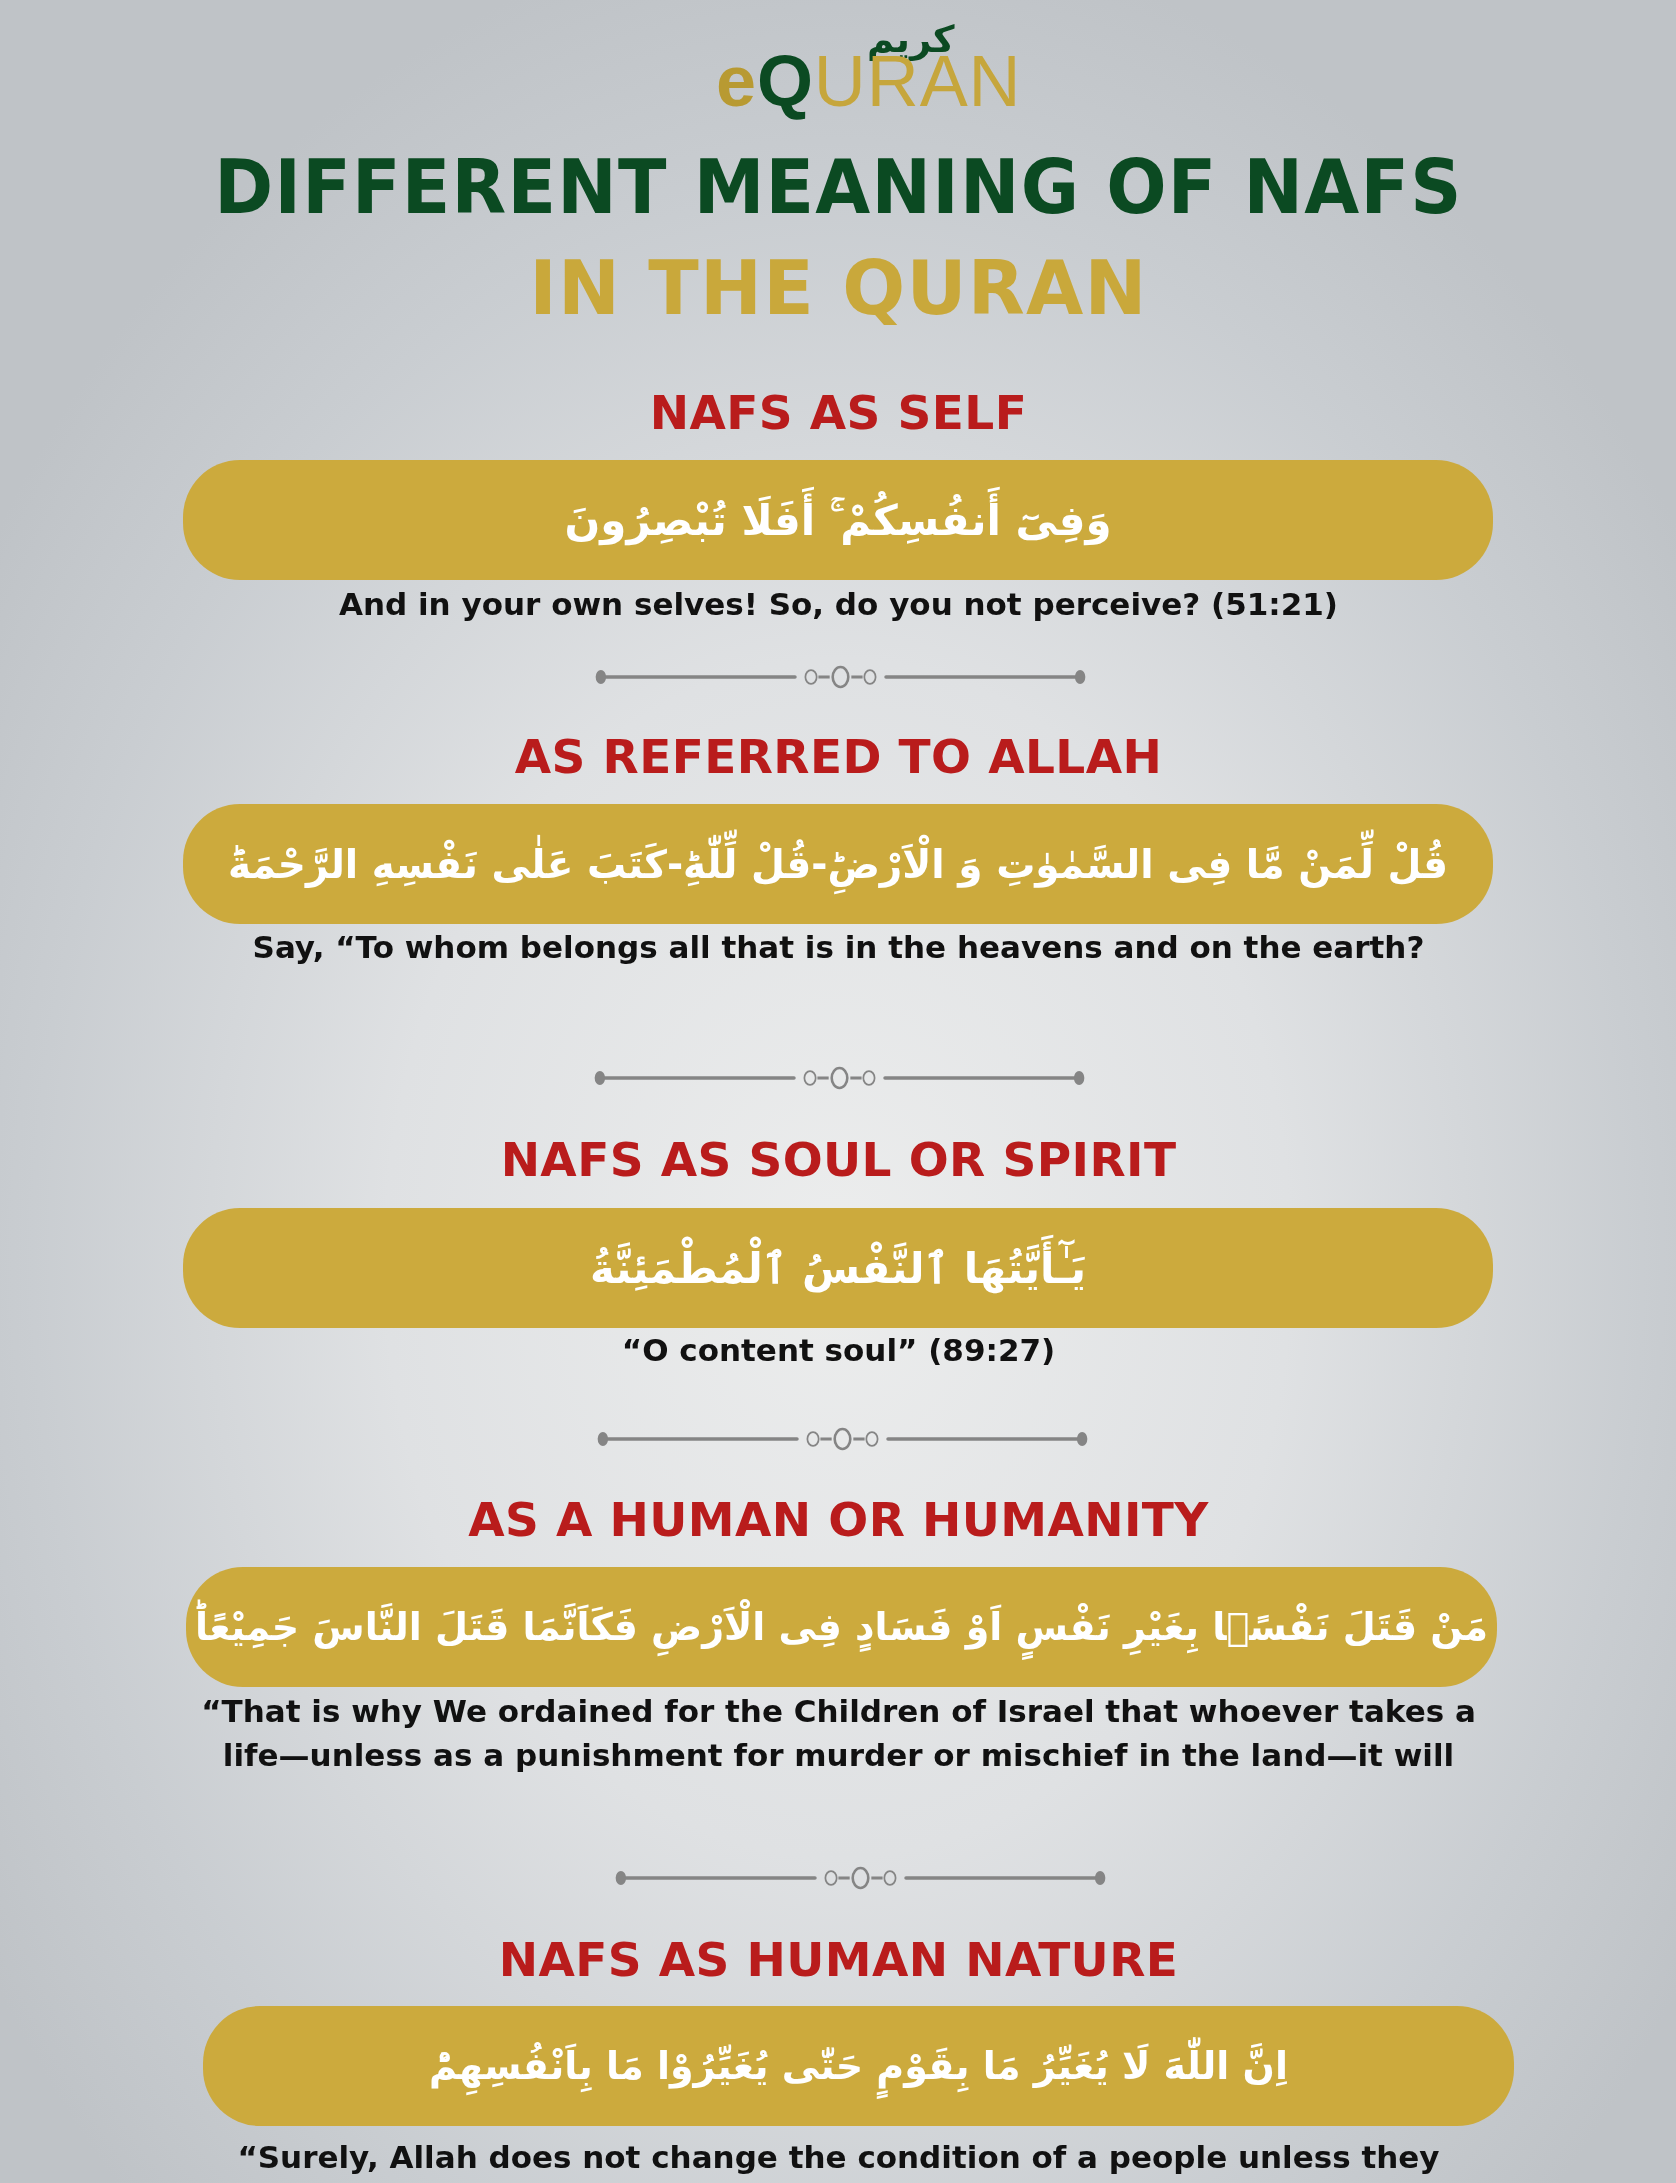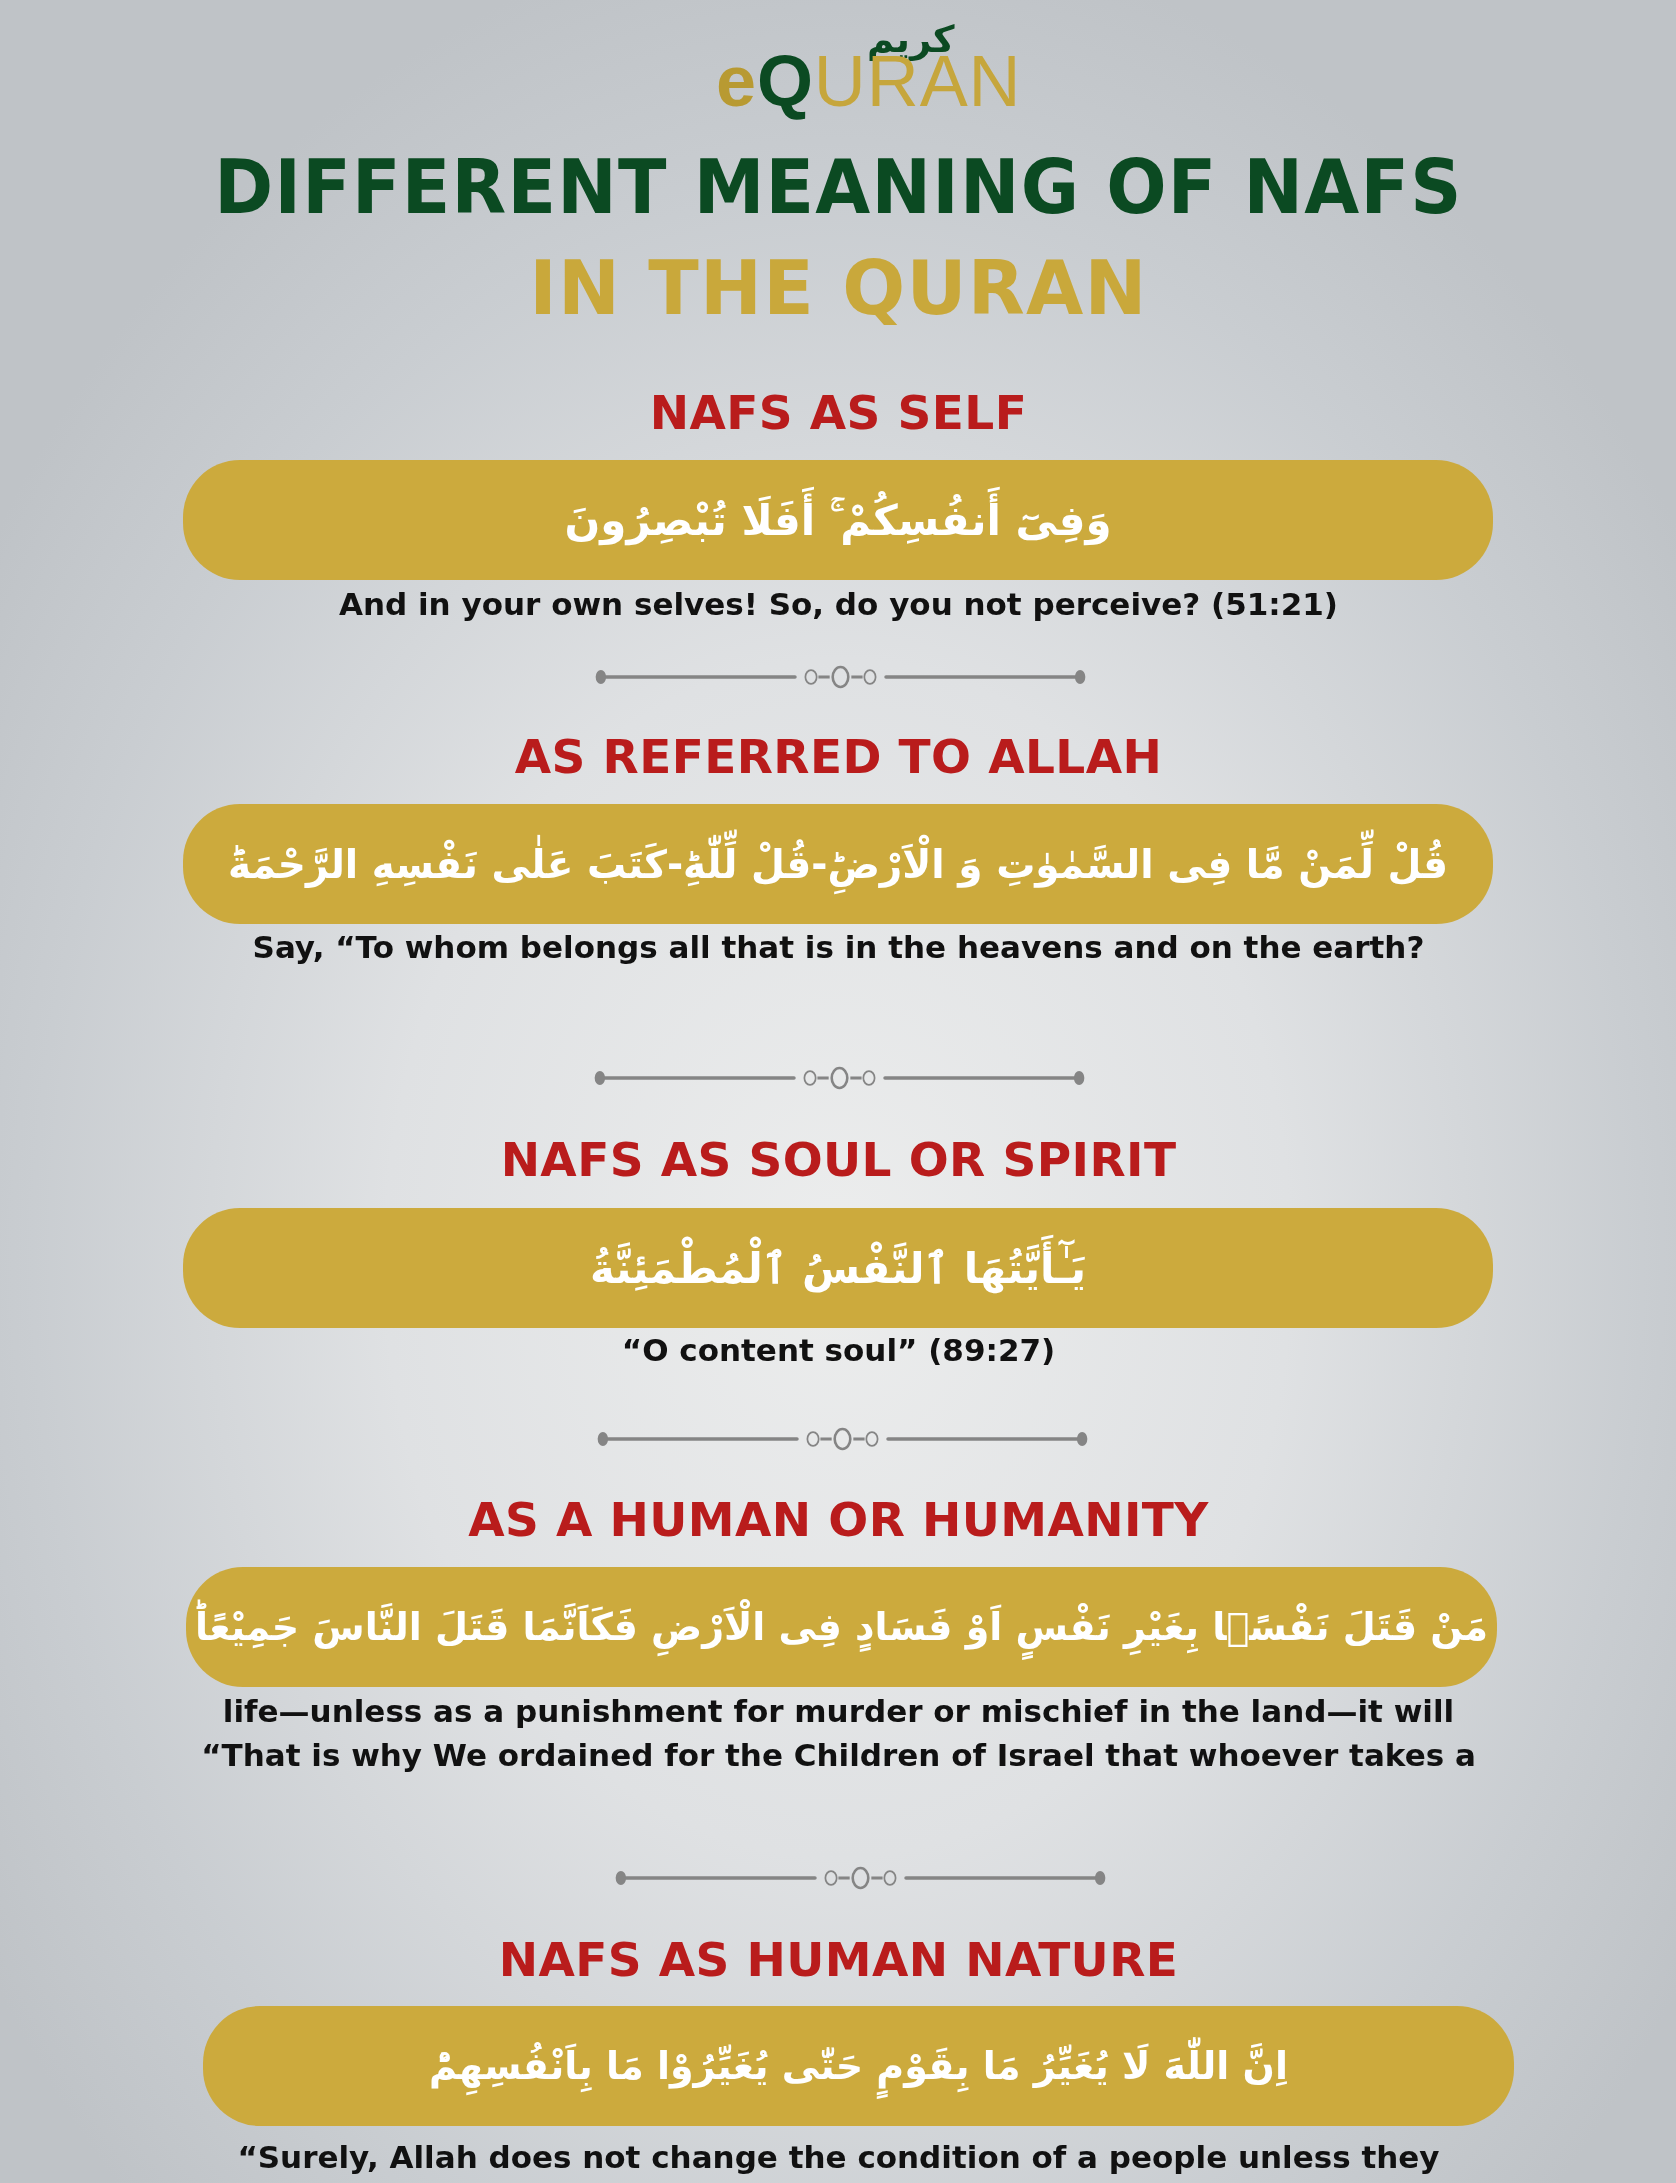--- a/index.html
+++ b/index.html
@@ -139,22 +139,22 @@
     <ellipse cx="12" cy="30" rx="12" ry="16" fill="#858585"></ellipse>
     <ellipse cx="1118" cy="30" rx="12" ry="16" fill="#858585"></ellipse>
   </svg>
 </div>
 
 <div class="abs center-x section-heading" style="top:1491px;">AS A HUMAN OR HUMANITY</div>
 <div class="abs pill" style="left:186px; width:1311px; top:1567px;">
   <span class="arabic" style="font-size:38px;">مَنْ قَتَلَ نَفْسًۢا بِغَيْرِ نَفْسٍ اَوْ فَسَادٍ فِى الْاَرْضِ فَكَاَنَّمَا قَتَلَ النَّاسَ جَمِيْعًاؕ</span>
 </div>
 <div class="abs center-x translation" style="top:1689px;">
+  <div>“That is why We ordained for the Children of Israel that whoever takes a</div>
   <div>life—unless as a punishment for murder or mischief in the land—it will</div>
-  <div>“That is why We ordained for the Children of Israel that whoever takes a</div>
 </div>
 
 <div class="abs sep" style="left:614px; top:1865px; width:493px;">
   <svg width="493" height="26" viewBox="0 0 1130 60">
     <g fill="none" stroke="#858585">
       <line x1="12" y1="30" x2="460" y2="30" stroke-width="8" stroke-linecap="round"></line>
       <line x1="670" y1="30" x2="1118" y2="30" stroke-width="8" stroke-linecap="round"></line>
       <line x1="514" y1="30" x2="540" y2="30" stroke-width="7"></line>
       <line x1="590" y1="30" x2="616" y2="30" stroke-width="7"></line>
       <ellipse cx="497" cy="30" rx="13" ry="16" stroke-width="4"></ellipse>

